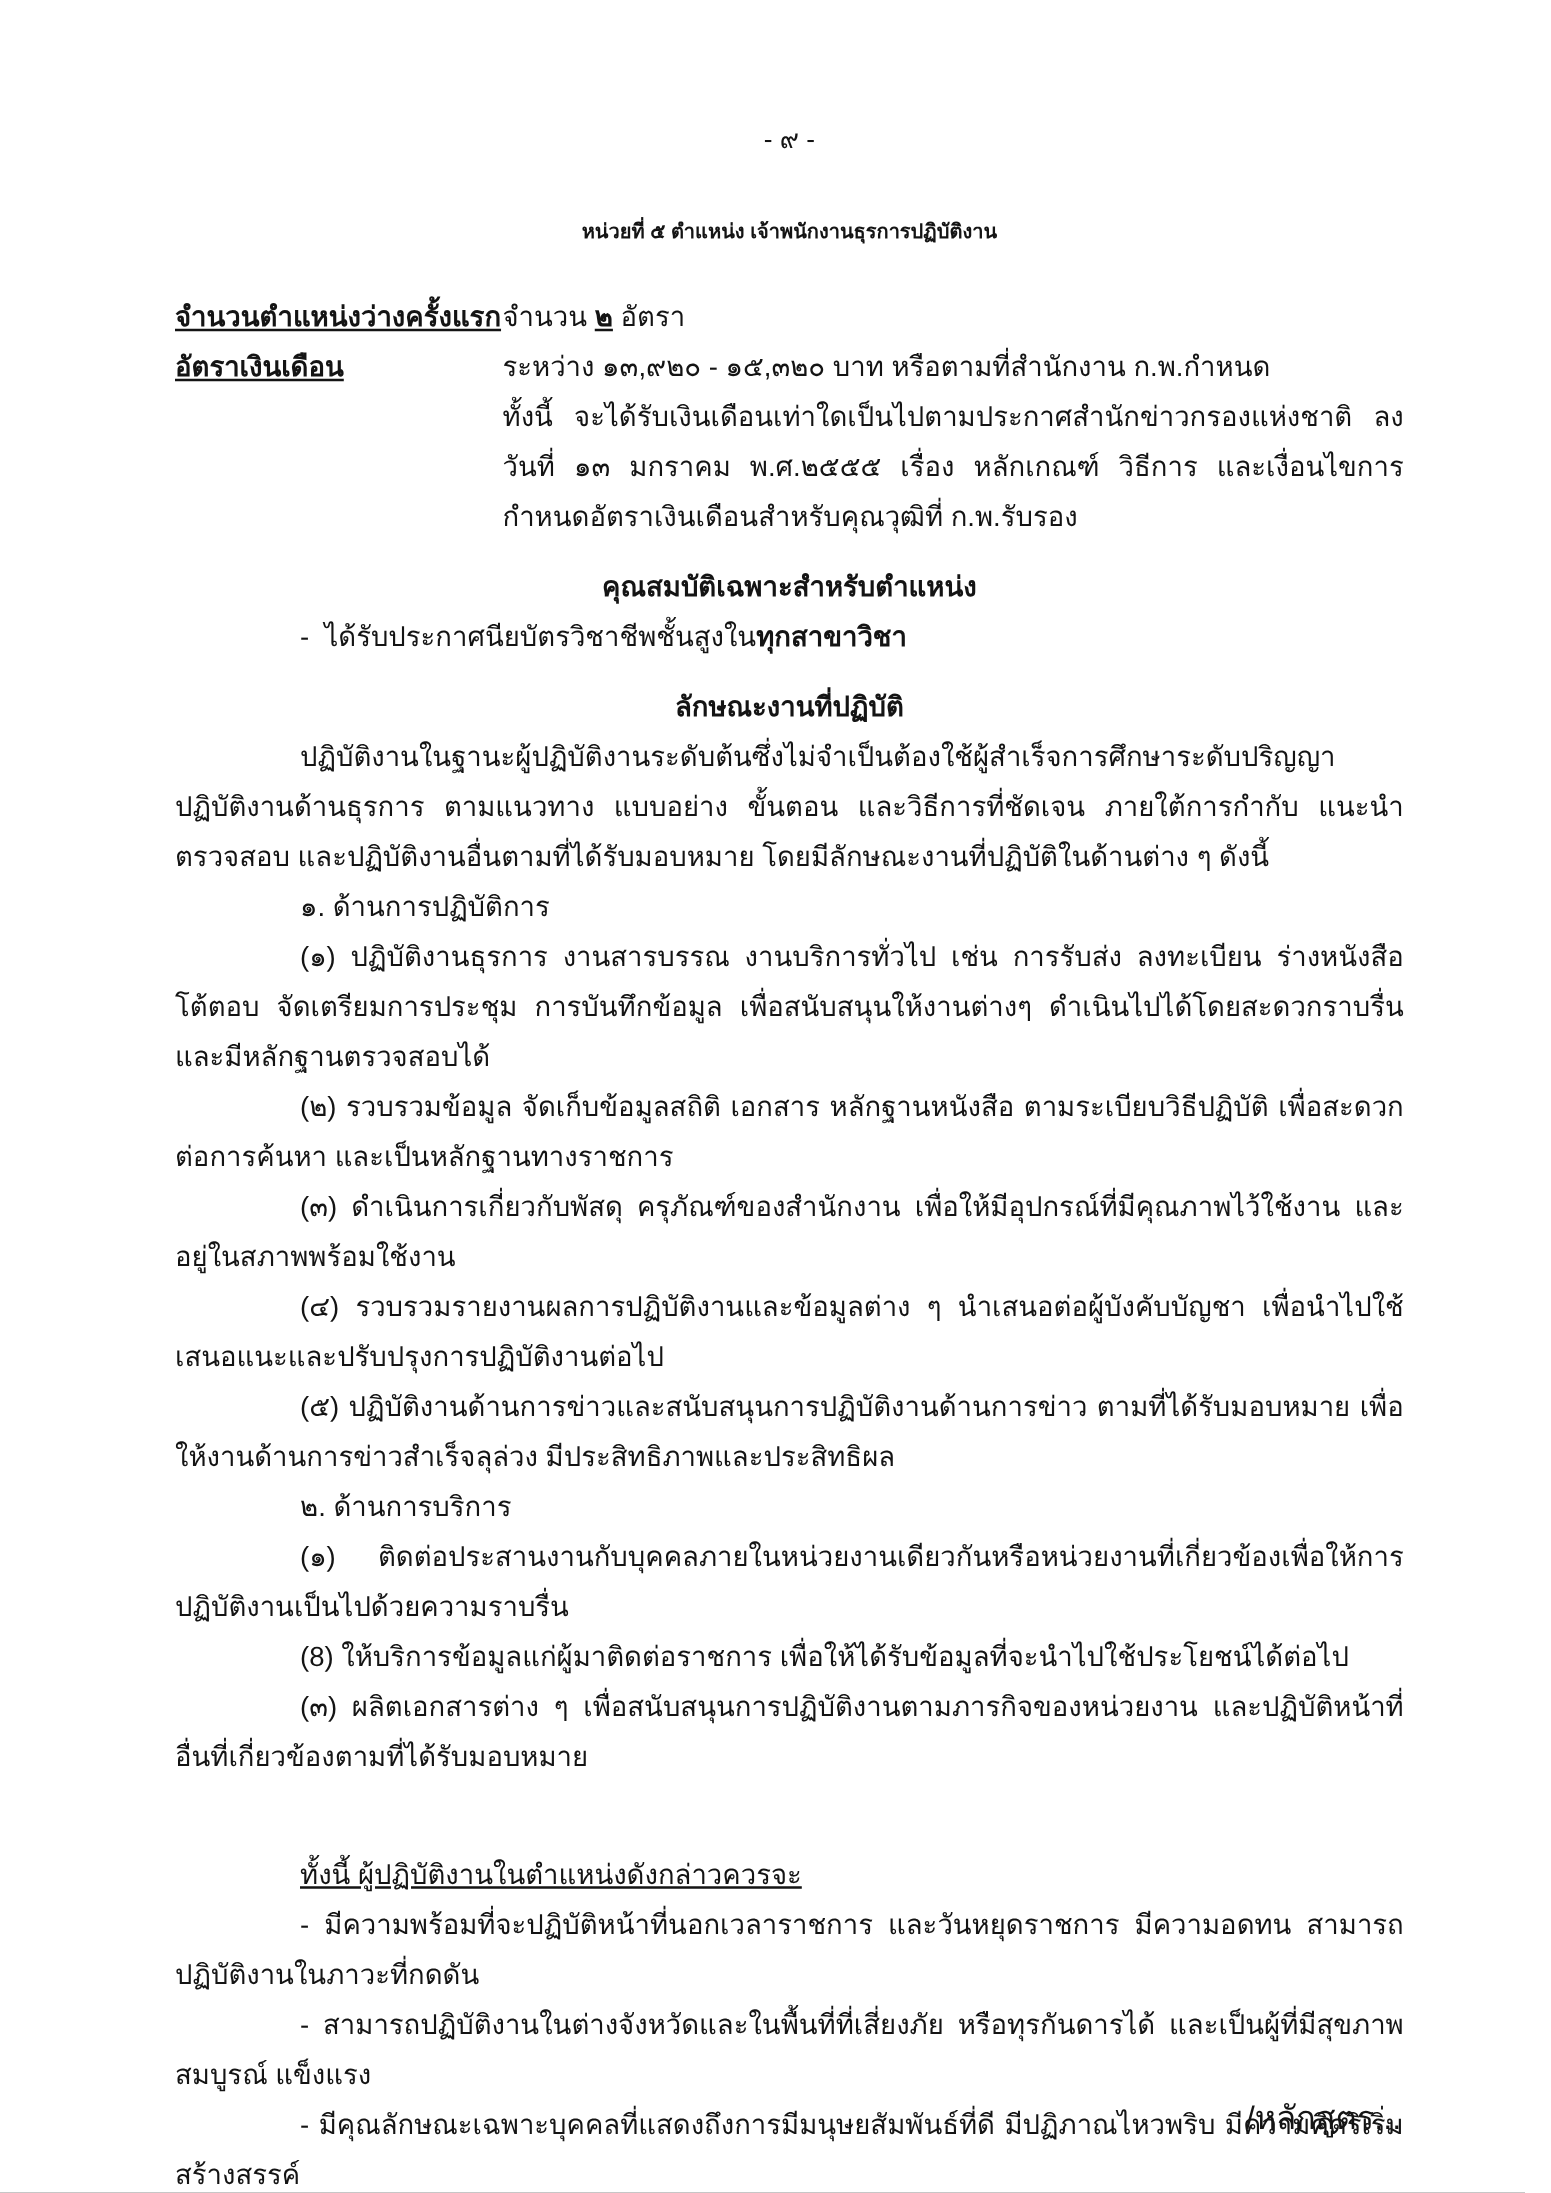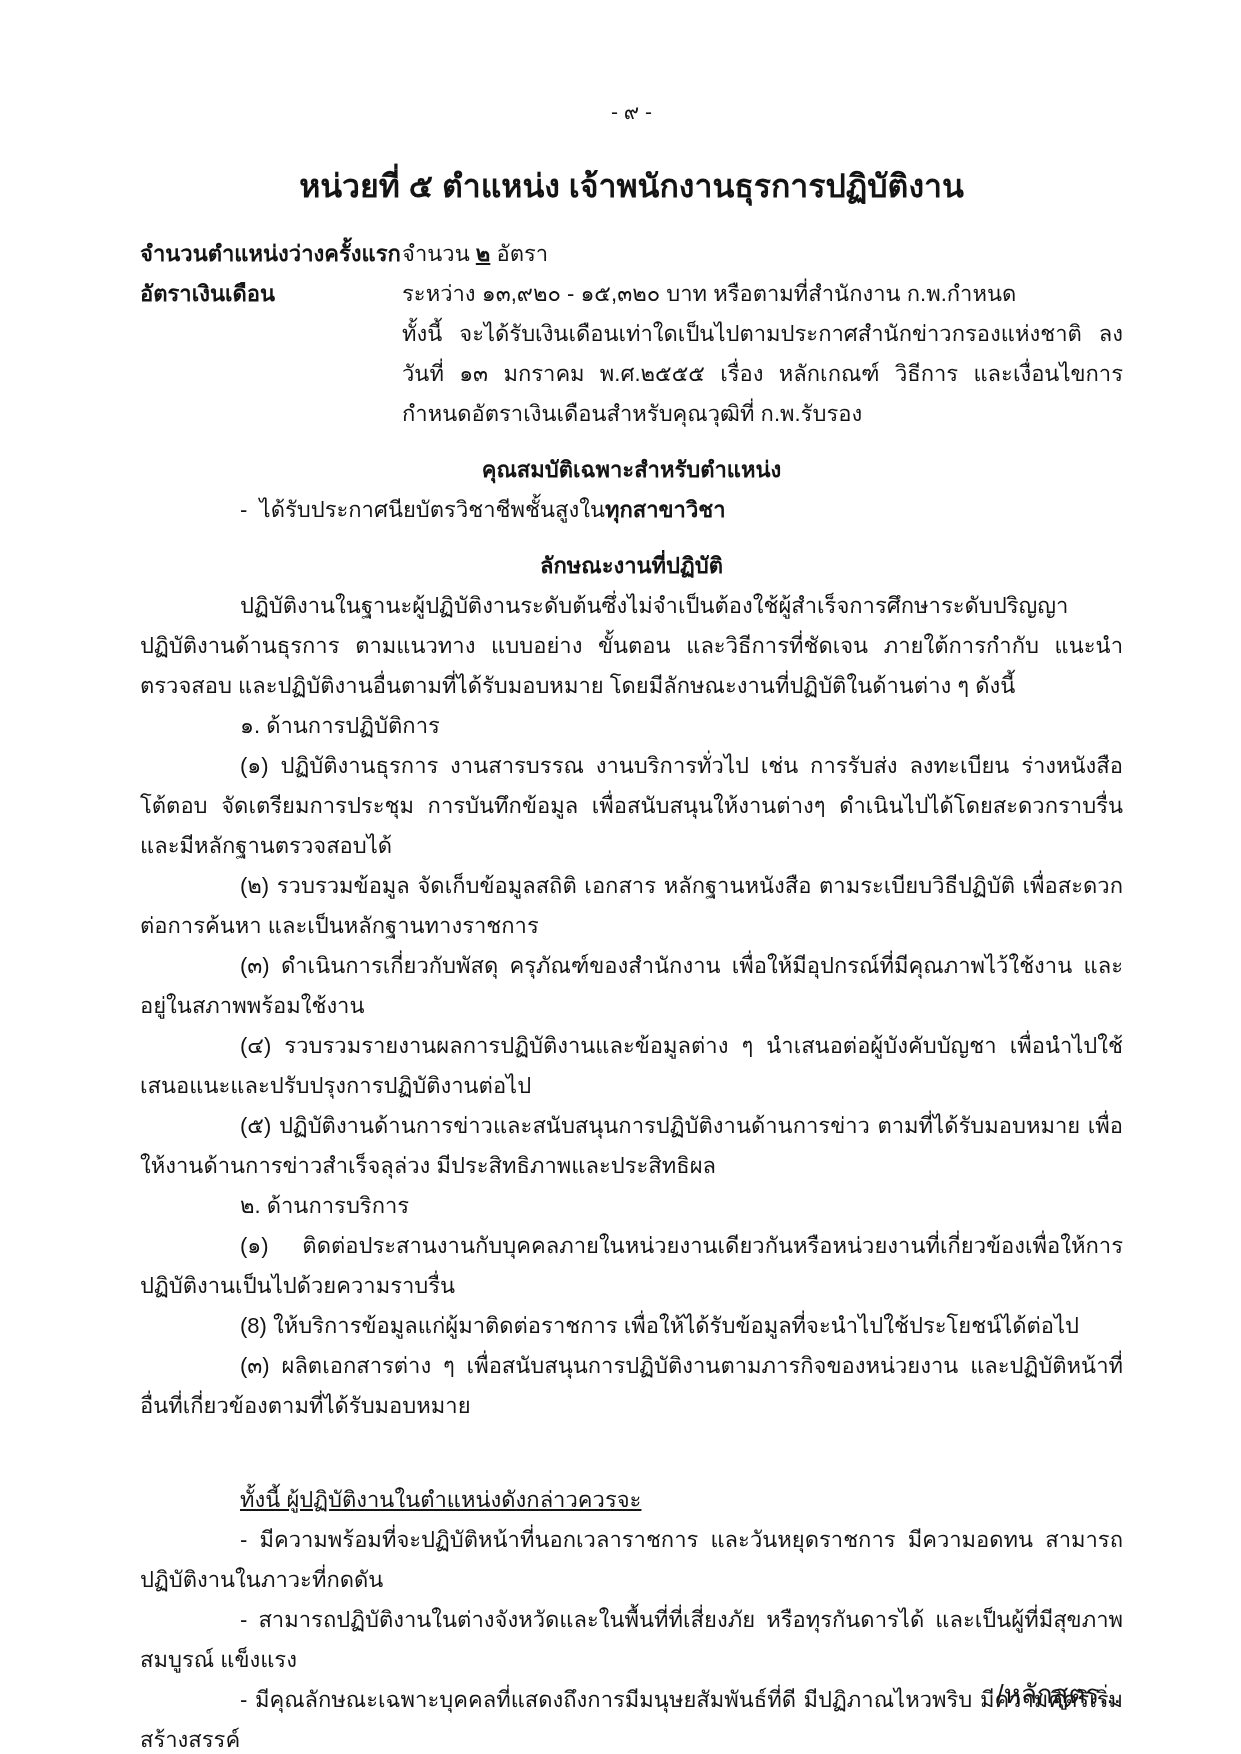--- a/index.html
+++ b/index.html
@@ -7,24 +7,24 @@
     width:1241px;height:1754px;margin:0 auto;background:#ffffff;
     box-sizing:border-box;position:relative;
     padding:92px 118px 0 140px;
     color:#141414;
     font-family:"Liberation Sans","DejaVu Sans",sans-serif;
     font-size:22px;line-height:40px;
   }
   p{margin:0;}
   .center{text-align:center;}
   .page-number{font-size:21px;}
-  .doc-title{font-weight:bold;font-size:32px;margin-top:34px;}
+  .doc-title{font-weight:bold;font-size:16px;margin-top:34px;}
   .fields{margin-top:28px;}
   .field-row{display:flex;}
-  .field-label{width:262px;flex:none;font-weight:bold;}
+  .field-label{width:262px;flex:none;font-weight:bold;text-decoration:underline;}
   .field-value{flex:1;}
   .count{font-weight:bold;text-decoration:underline;}
   .salary-note{margin-left:262px;text-align:justify;}
   .major-heading{font-weight:bold;margin-top:16px;text-align:center;}
   .hang{ text-indent:100px;text-align:justify;}
   .lead-indent{padding-left:100px;}
   .note-heading{margin-top:54px;padding-left:100px;text-decoration:underline;}
   .footer-note{position:absolute;right:120px;bottom:40px;font-size:26px;}
 </style>
 </head>

